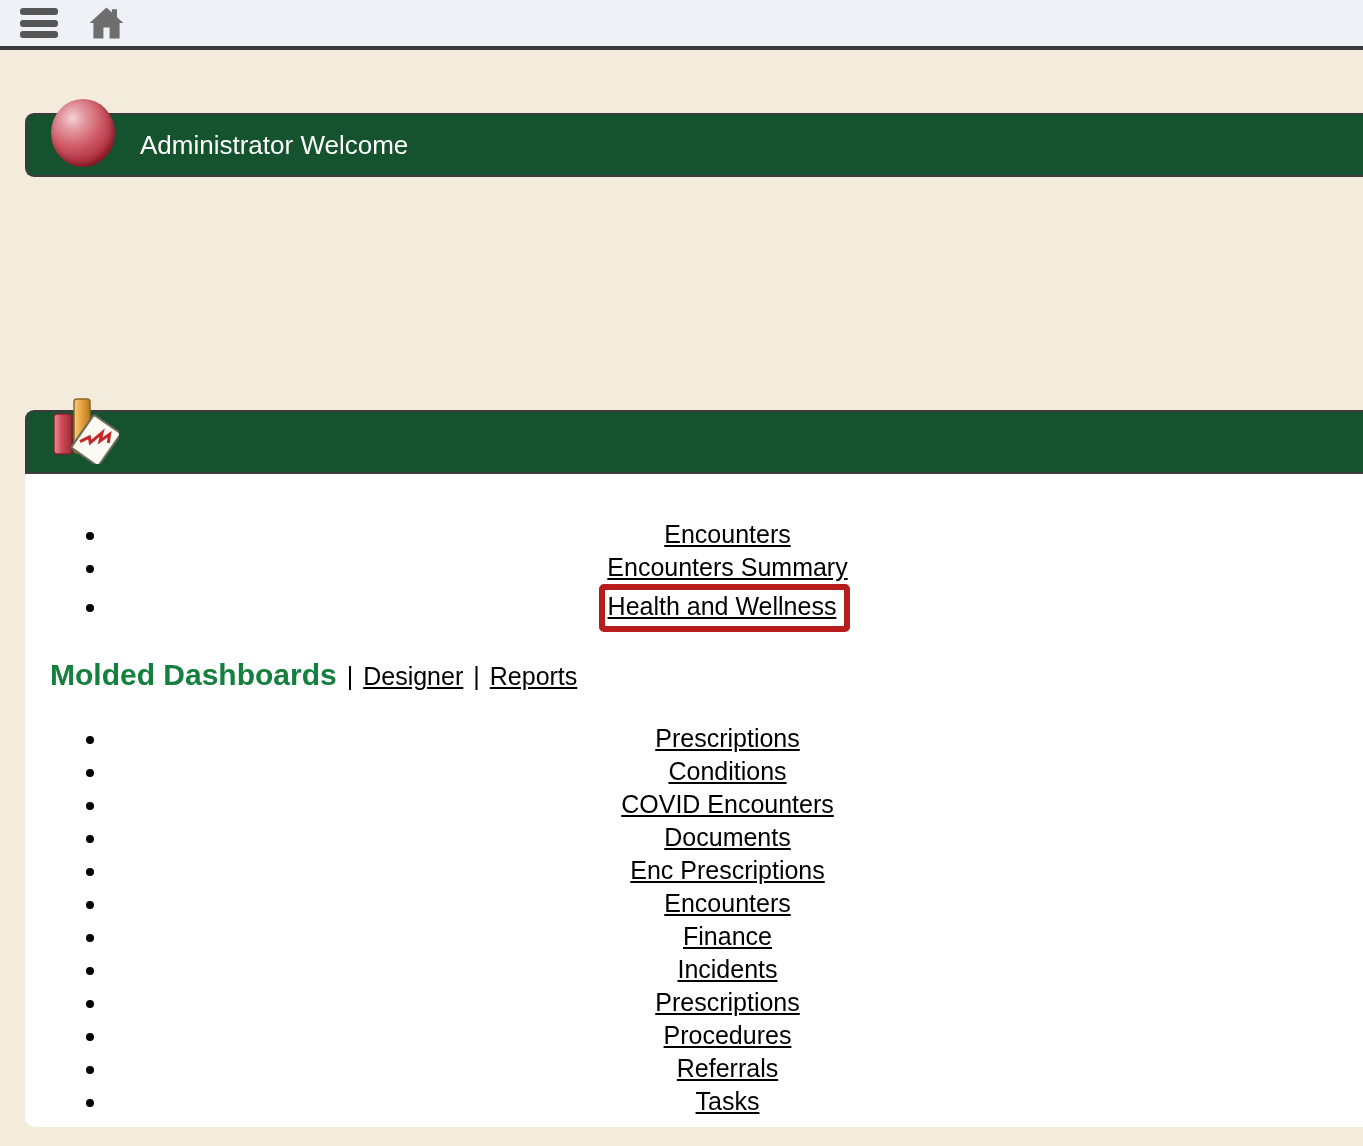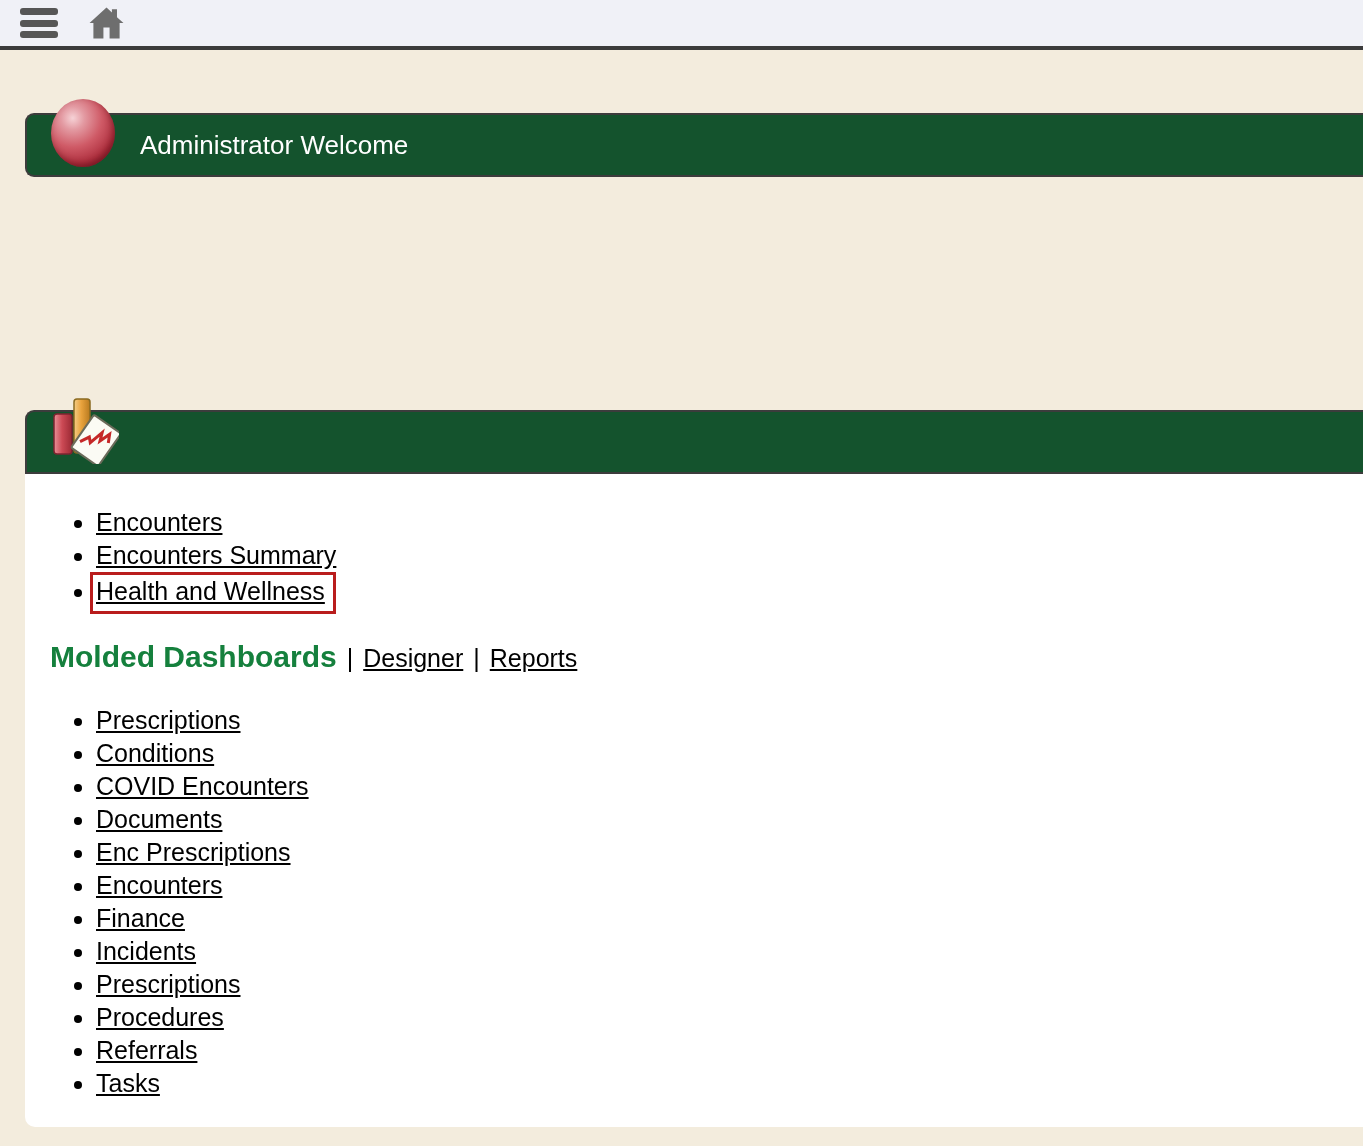--- a/index.html
+++ b/index.html
@@ -73,37 +73,38 @@
   .panel-body {
     background: #ffffff;
     border-radius: 0 0 0 10px;
     height: 653px;
     padding-top: 28px;
   }
 
   
   ul.dash-list {
     list-style: disc;
-    margin: 4px;
+    margin: 16px;
     padding-left: 67px;
+    text-align: center;
   }
   ul.dash-list li {
     font-size: 25px;
     line-height: 33px;
     color: #000;
   }
   a.dash-link {
     color: #000000;
     text-decoration: underline;
     cursor: pointer;
   }
   .highlight-box {
     display: inline-block;
-    border: 3px solid #b91c1c;
-    border-radius: 0;
+    border: 6px solid #b91c1c;
+    border-radius: 5px;
     padding: 0 8px 3px 3px;
     margin-left: -6px;
   }
 
   .molded-row {
     margin: 26px 0 0 25px;
     font-size: 25px;
     display: flex; align-items: baseline;
   }
   .molded-heading {

